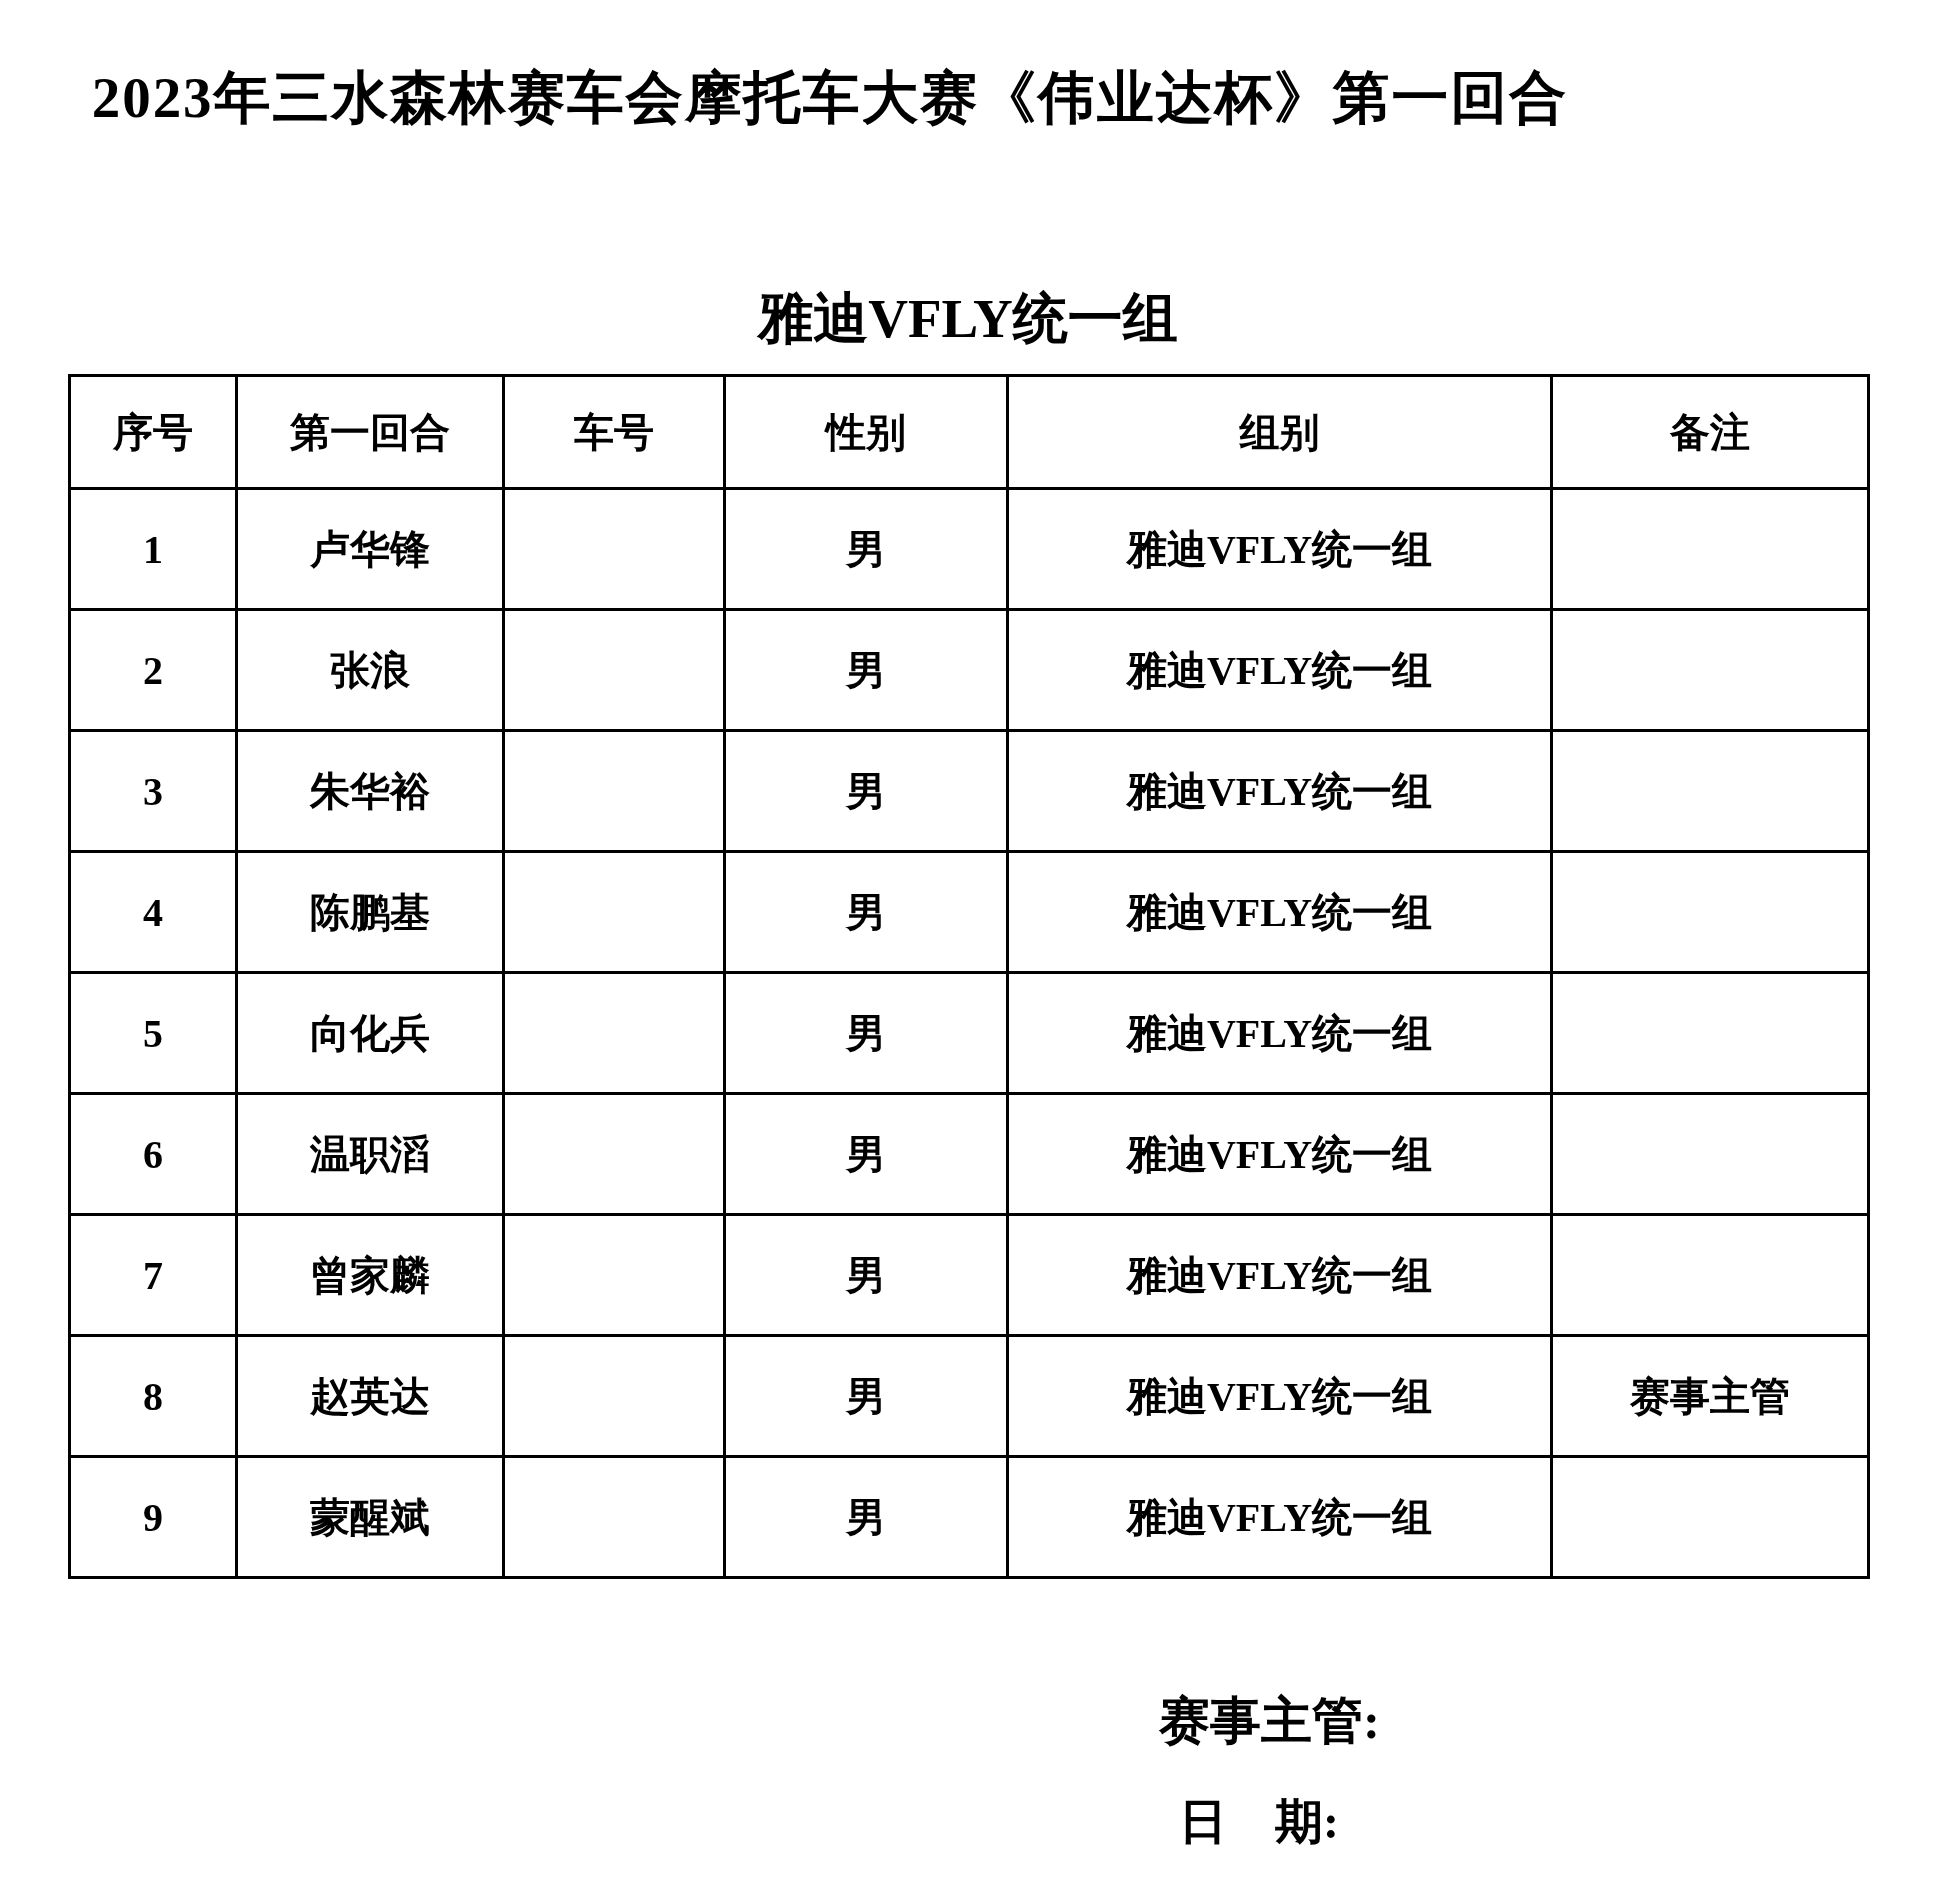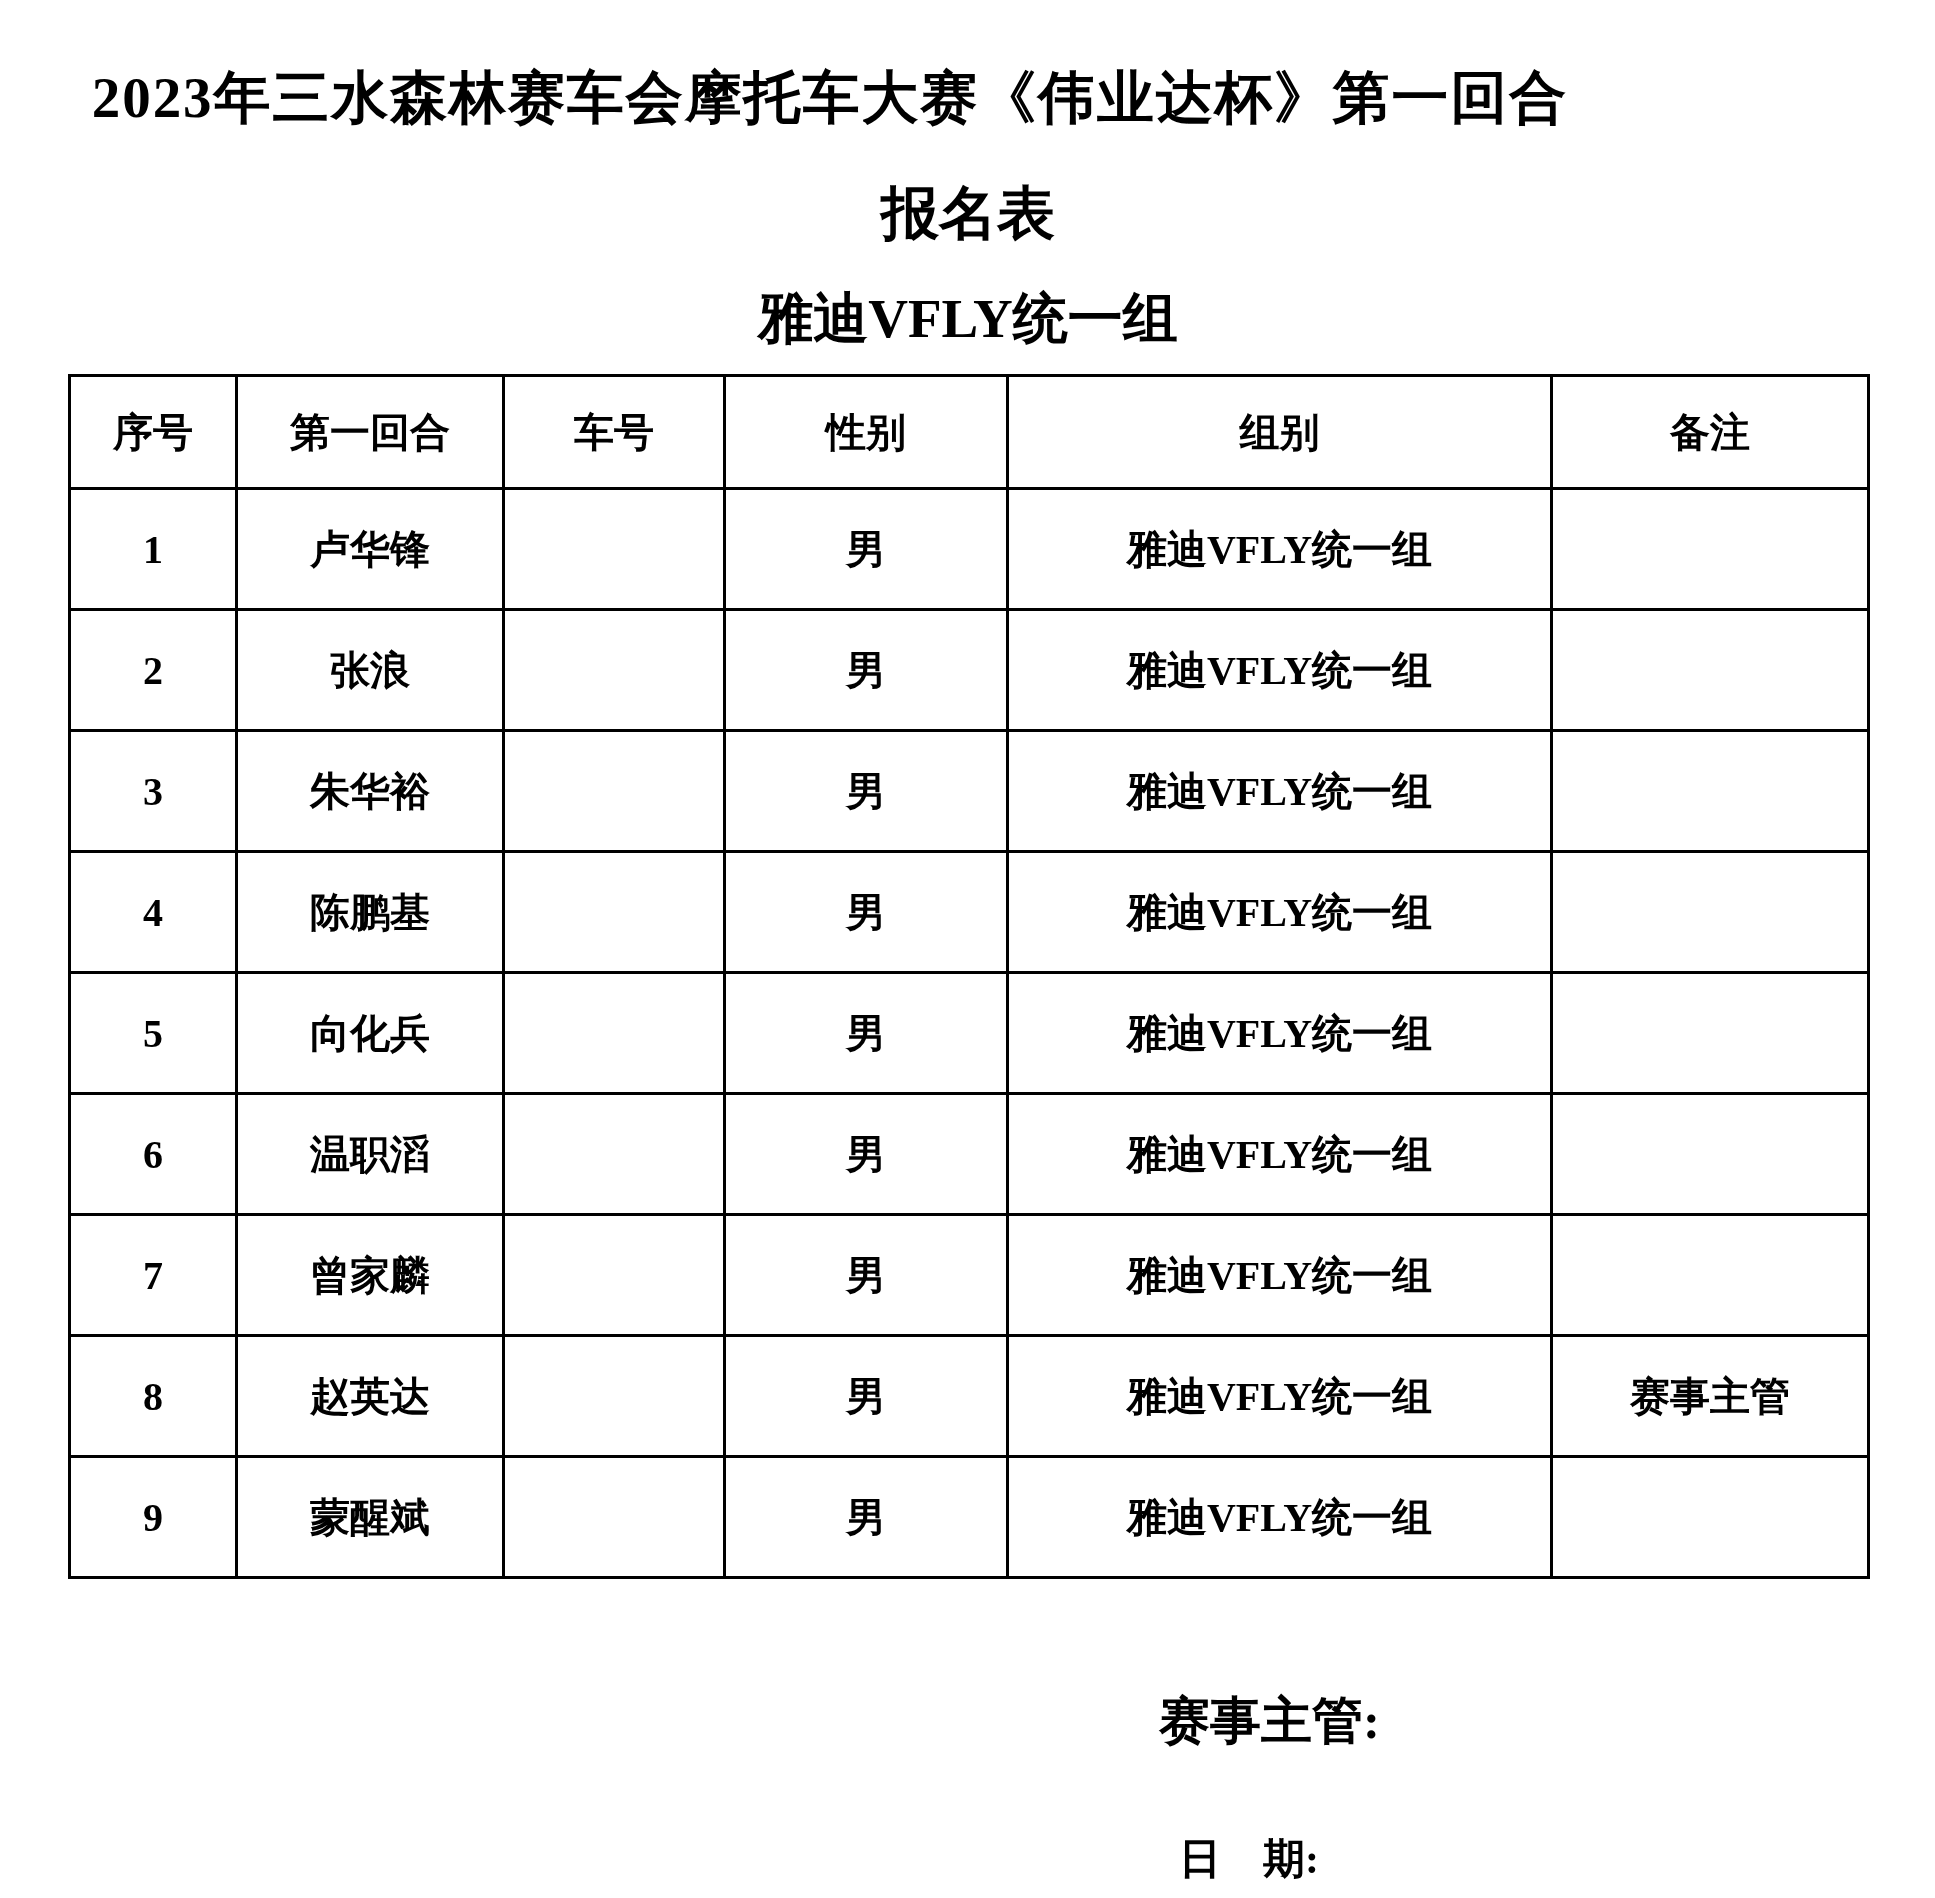--- a/index.html
+++ b/index.html
@@ -69,34 +69,33 @@
     position: absolute;
     left: 1159px;
     top: 1691px;
     font-size: 51px;
     line-height: 1.2;
     white-space: nowrap;
   }
   .footer-date {
     position: absolute;
     left: 1179px;
-    top: 1834px;
-    font-size: 42px;
+    top: 1793px;
+    font-size: 48px;
     line-height: 1.2;
     white-space: nowrap;
   }
 </style>
 </head>
 <body>
 
 <div class="page">
 
   <div class="title">2023年三水森林赛车会摩托车大赛《伟业达杯》第一回合</div>
 
-  <div class="subtitle">报名表</div>
 
   <div class="group-title">雅迪VFLY统一组</div>
 
   <table class="reg-table">
     <colgroup>
       <col style="width:167px">
       <col style="width:267px">
       <col style="width:221px">
       <col style="width:283px">
       <col style="width:544px">

